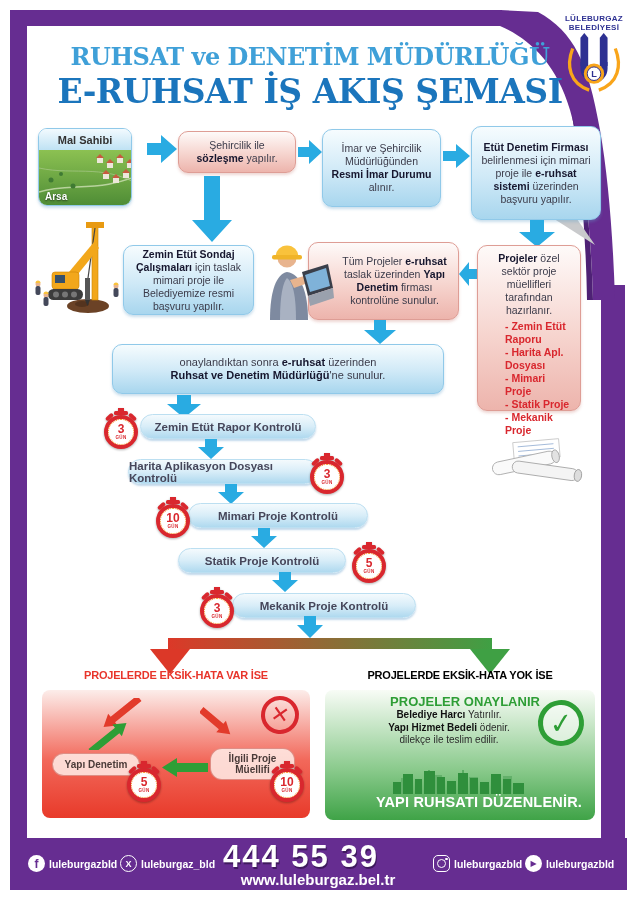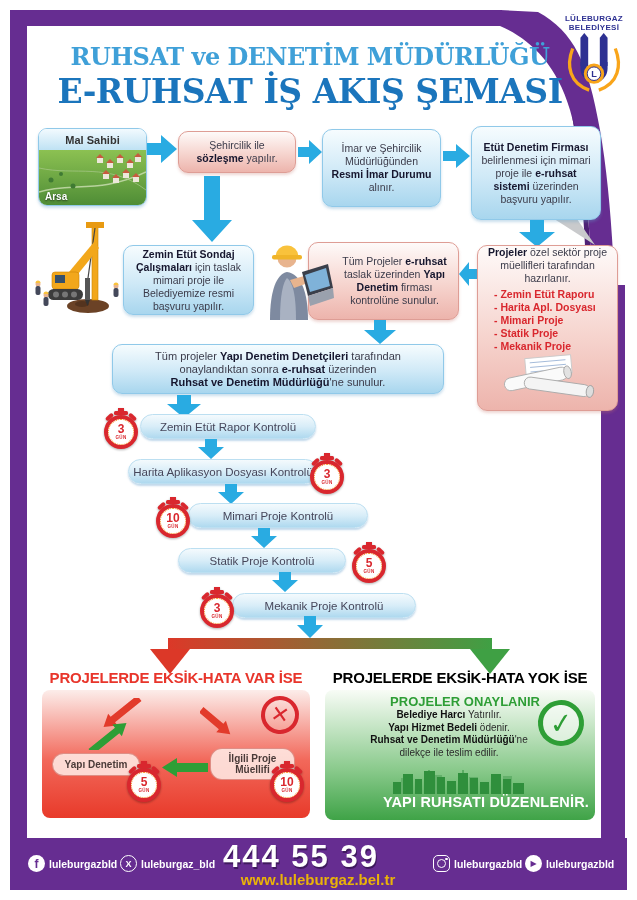--- a/index.html
+++ b/index.html
@@ -21,84 +21,84 @@
   
   .bx{position:absolute;border-radius:10px;display:flex;align-items:center;justify-content:center;
       text-align:center;padding:3px 6px;box-sizing:border-box;font-size:10.5px;line-height:13px;
       color:#3b3b4a;font-weight:500;}
   .bx b{font-weight:800;color:#16162e;}
   .blue{background:linear-gradient(180deg,#F6FCFE 0%,#CFE9F7 55%,#A8D6EE 100%);
         border:1.5px solid #90C9E9;box-shadow:0 2px 3px rgba(100,160,200,.35);}
   .pinkb{background:linear-gradient(180deg,#FEFAF9 0%,#F6D4CE 55%,#EDB4AC 100%);
         border:1.5px solid #DE9D95;box-shadow:0 2px 3px rgba(200,120,110,.3);}
   
-  .card{position:absolute;left:38px;top:128px;width:109px;height:78px;border-radius:9px;
+  .card{position:absolute;left:38px;top:128px;width:94px;height:78px;border-radius:9px;
         overflow:hidden;border:1.5px solid #90C9E9;box-sizing:border-box;box-shadow:0 2px 3px rgba(100,160,200,.35);}
   .card-head{height:21px;background:linear-gradient(180deg,#F2FAFE,#BFE2F4);display:flex;
         align-items:center;justify-content:center;font-size:11px;font-weight:600;color:#333;}
   .card-label{position:absolute;left:6px;bottom:3px;color:#fff;font-size:10px;font-weight:700;
         text-shadow:0 1px 2px rgba(0,0,0,.6);}
   
-  .plist{list-style:none;margin:3px 0 0 5px;padding:0 0 0 5px;text-align:left;}
+  .plist{list-style:none;margin:3px 0 0 16px;padding:0 0 0 5px;text-align:left;}
   .plist li{font-size:10.5px;line-height:13px;font-weight:800;color:#D9272E;}
   
   .step{position:absolute;height:25px;border-radius:13px;
         background:linear-gradient(180deg,#F4FAFD 0%,#D8EDF8 50%,#AFD9EF 100%);
         border:1px solid #BCDFF1;box-shadow:0 2px 2px rgba(120,170,210,.45);
         display:flex;align-items:center;justify-content:center;
-        font-size:11.5px;font-weight:400;color:#46465a;box-sizing:border-box;}
+        font-size:11.5px;font-weight:700;color:#46465a;box-sizing:border-box;}
   
   .sw{position:absolute;width:34px;height:42px;z-index:6;filter:drop-shadow(0 1px 1px rgba(0,0,0,.3));}
   .sw-stem{position:absolute;left:14px;top:0;width:6px;height:5px;background:#D9272E;}
   .sw-cap{position:absolute;left:10px;top:3px;width:14px;height:4px;background:#D9272E;border-radius:1.5px;}
   .sw-nub{position:absolute;top:7px;width:9px;height:4px;background:#D9272E;border-radius:2px;}
   .sw-nub.l{left:1px;transform:rotate(-42deg);}
   .sw-nub.r{right:1px;transform:rotate(42deg);}
   .sw-face{position:absolute;left:0;top:7px;width:34px;height:34px;background:#fff;
         border:4px solid #D9272E;border-radius:50%;box-sizing:border-box;
         display:flex;flex-direction:column;align-items:center;justify-content:center;}
   .sw-face::before{content:"";position:absolute;inset:0;border:1px dotted #F7931E;border-radius:50%;}
   .sw-num{font-size:12px;font-weight:800;color:#D9272E;line-height:11px;}
   .sw-gun{font-size:4.5px;font-weight:800;color:#D9272E;letter-spacing:.4px;}
   
-  .br-title{position:absolute;font-size:15px;font-weight:800;text-align:center;letter-spacing:-.2px;}
+  .br-title{position:absolute;font-size:11px;font-weight:800;text-align:center;letter-spacing:-.2px;}
   .panel{position:absolute;border-radius:8px;overflow:hidden;}
   .panel-red{background:linear-gradient(180deg,#FCEDEA 0%,#F2685A 55%,#E83A2A 100%);}
   .panel-green{background:linear-gradient(180deg,#F8FCF6 0%,#8CCB8E 60%,#3FA347 100%);}
   .rpill{position:absolute;background:rgba(255,238,234,.85);border:1px solid rgba(205,100,90,.65);
         border-radius:12px;display:flex;align-items:center;justify-content:center;text-align:center;
         font-size:10px;font-weight:600;color:#4a3a38;line-height:11.5px;box-sizing:border-box;}
   .xcircle{position:absolute;width:38px;height:38px;border:4px solid #D9272E;border-radius:50%;
         box-sizing:border-box;display:flex;align-items:center;justify-content:center;
         color:#D9272E;font-size:22px;font-weight:900;transform:rotate(10deg);}
   .okcircle{position:absolute;width:46px;height:46px;border:5px solid #2E9E36;border-radius:50%;
         box-sizing:border-box;display:flex;align-items:center;justify-content:center;
         color:#2E9E36;font-size:28px;font-weight:900;transform:rotate(-6deg);background:rgba(255,255,255,.55);}
   .gline{font-size:10px;line-height:12.5px;color:#2b2b2b;font-weight:500;text-align:center;}
   .gline b{font-weight:800;color:#111;}
   .gsub{position:absolute;left:16px;top:4px;width:248px;text-align:center;font-size:13px;
         font-weight:800;color:#2E9E36;}
-  .gresult{position:absolute;left:12px;top:104px;width:298px;text-align:center;font-size:14.5px;
+  .gresult{position:absolute;left:5px;top:104px;width:298px;text-align:center;font-size:14.5px;
         font-weight:800;color:#fff;letter-spacing:.2px;}
   
   .fbar{position:absolute;left:10px;top:838px;width:617px;height:52px;background:#662D91;}
   .soc{position:absolute;display:flex;align-items:center;gap:4px;color:#fff;
        font-size:10.5px;font-weight:600;}
   .ic{width:17px;height:17px;box-sizing:border-box;display:flex;align-items:center;
       justify-content:center;flex:0 0 auto;}
   .ic-fb{background:#fff;border-radius:50%;color:#662D91;font-weight:800;font-size:12px;}
   .ic-x{border:1.6px solid #fff;border-radius:50%;color:#fff;font-weight:800;font-size:9px;}
   .ic-ig{border:1.6px solid #fff;border-radius:5px;position:relative;}
   .ic-ig::before{content:"";position:absolute;inset:3px;border:1.6px solid #fff;border-radius:50%;}
   .ic-ig::after{content:"";position:absolute;top:1.5px;right:1.5px;width:2.5px;height:2.5px;
       background:#fff;border-radius:50%;}
   .ic-yt{background:#fff;border-radius:50%;color:#662D91;font-size:8px;}
   .phone{position:absolute;left:213px;top:1px;width:190px;text-align:left;color:#fff;
       font-size:31px;font-weight:900;letter-spacing:2px;text-shadow:1px 2px 0 #3F1A5E;}
-  .site{position:absolute;left:193px;top:33px;width:230px;text-align:center;color:#eab308;
+  .site{position:absolute;left:193px;top:33px;width:230px;text-align:center;color:#ffffff;
       font-size:15px;font-weight:600;}
 </style>
 </head>
 <body>
 
 <div class="frame" style="left:10px;top:10px;width:17px;height:880px"></div>
 <div class="frame" style="left:10px;top:10px;width:492px;height:16px"></div>
 <div class="frame" style="left:601px;top:285px;width:24px;height:605px"></div>
 
 <svg class="abs" style="left:480px;top:0;width:157px;height:300px" viewBox="0 0 157 300">
@@ -257,21 +257,21 @@
   <polygon points="34,44 62,36 66,42 38,52" fill="#E8B48E"></polygon>
   <polygon points="46,36 72,28 77,52 52,60" fill="#3A3F4A"></polygon>
   <polygon points="49,39 70,32 74,50 54,56" fill="#7FB2D9"></polygon>
   <polygon points="52,60 77,52 78,62 54,70" fill="#9AA1AD"></polygon>
 </svg>
 
 <svg class="abs" style="left:459px;top:261px" width="20" height="26" viewBox="0 0 20 26">
   <polygon points="20,8 10,8 10,1 0,13 10,25 10,18 20,18" fill="#29ABE2"></polygon>
   </svg>
 
-<div class="bx pinkb" style="left:477px;top:245px;width:141px;height:166px;align-items:flex-start;padding-top:0">
+<div class="bx pinkb" style="left:477px;top:245px;width:104px;height:166px;align-items:flex-start;padding-top:6px">
   <div style="width:100%">
     <div><b>Projeler</b><span> özel sektör proje müellifleri tarafından hazırlanır.</span></div>
     <ul class="plist">
       <li>- Zemin Etüt Raporu</li>
       <li>- Harita Apl. Dosyası</li>
       <li>- Mimari Proje</li>
       <li>- Statik Proje</li>
       <li>- Mekanik Proje</li>
     </ul>
     <svg width="104" height="46" viewBox="0 0 104 50">
@@ -292,21 +292,20 @@
     </svg>
   </div>
 </div>
 
 <svg class="abs" style="left:364px;top:320px" width="32" height="24" viewBox="0 0 32 24">
   <polygon points="10,0 22,0 22,10 32,10 16,24 0,10 10,10" fill="#29ABE2"></polygon>
   </svg>
 
 <div class="bx blue" style="left:112px;top:344px;width:332px;height:50px;font-size:11px">
   <div>
-    <div><span>Tüm projeler </span><b>Yapı Denetim Denetçileri</b><span> tarafından</span></div>
     <div><span>onaylandıktan sonra </span><b>e-ruhsat</b><span> üzerinden</span></div>
     <div><b>Ruhsat ve Denetim Müdürlüğü</b><span>'ne sunulur.</span></div>
   </div>
 </div>
 
 <svg class="abs" style="left:167px;top:395px" width="34" height="23" viewBox="0 0 34 23">
   <polygon points="10,0 24,0 24,9 34,9 17,23 0,9 10,9" fill="#29ABE2"></polygon>
   </svg>
 
 <div class="step" style="left:140px;top:414px;width:176px">Zemin Etüt Rapor Kontrolü</div>
@@ -435,21 +434,20 @@
         <span class="sw-gun">GÜN</span>
       </div>
   </div>
 </div>
 
 <div class="panel panel-green" style="left:325px;top:690px;width:270px;height:130px">
   <div class="gsub">PROJELER ONAYLANIR</div>
   <div class="abs" style="left:0;top:19px;width:248px">
     <div class="gline"><b>Belediye Harcı</b><span> Yatırılır.</span></div>
     <div class="gline"><b>Yapı Hizmet Bedeli</b><span> ödenir.</span></div>
-    <div class="gline"><b>Ruhsat ve Denetim Müdürlüğü</b><span>'ne</span></div>
     <div class="gline"><span>dilekçe ile teslim edilir.</span></div>
   </div>
   <div class="okcircle" style="left:213px;top:10px">
       <span>✓</span>
     </div>
   <svg class="abs" style="left:68px;top:80px" width="134" height="24" viewBox="0 0 134 24">
     <g fill="#63B06A">
         <rect x="8" y="8" width="9" height="16"></rect>
         <rect x="40" y="5" width="9" height="19"></rect>
         <rect x="76" y="7" width="9" height="17"></rect>

